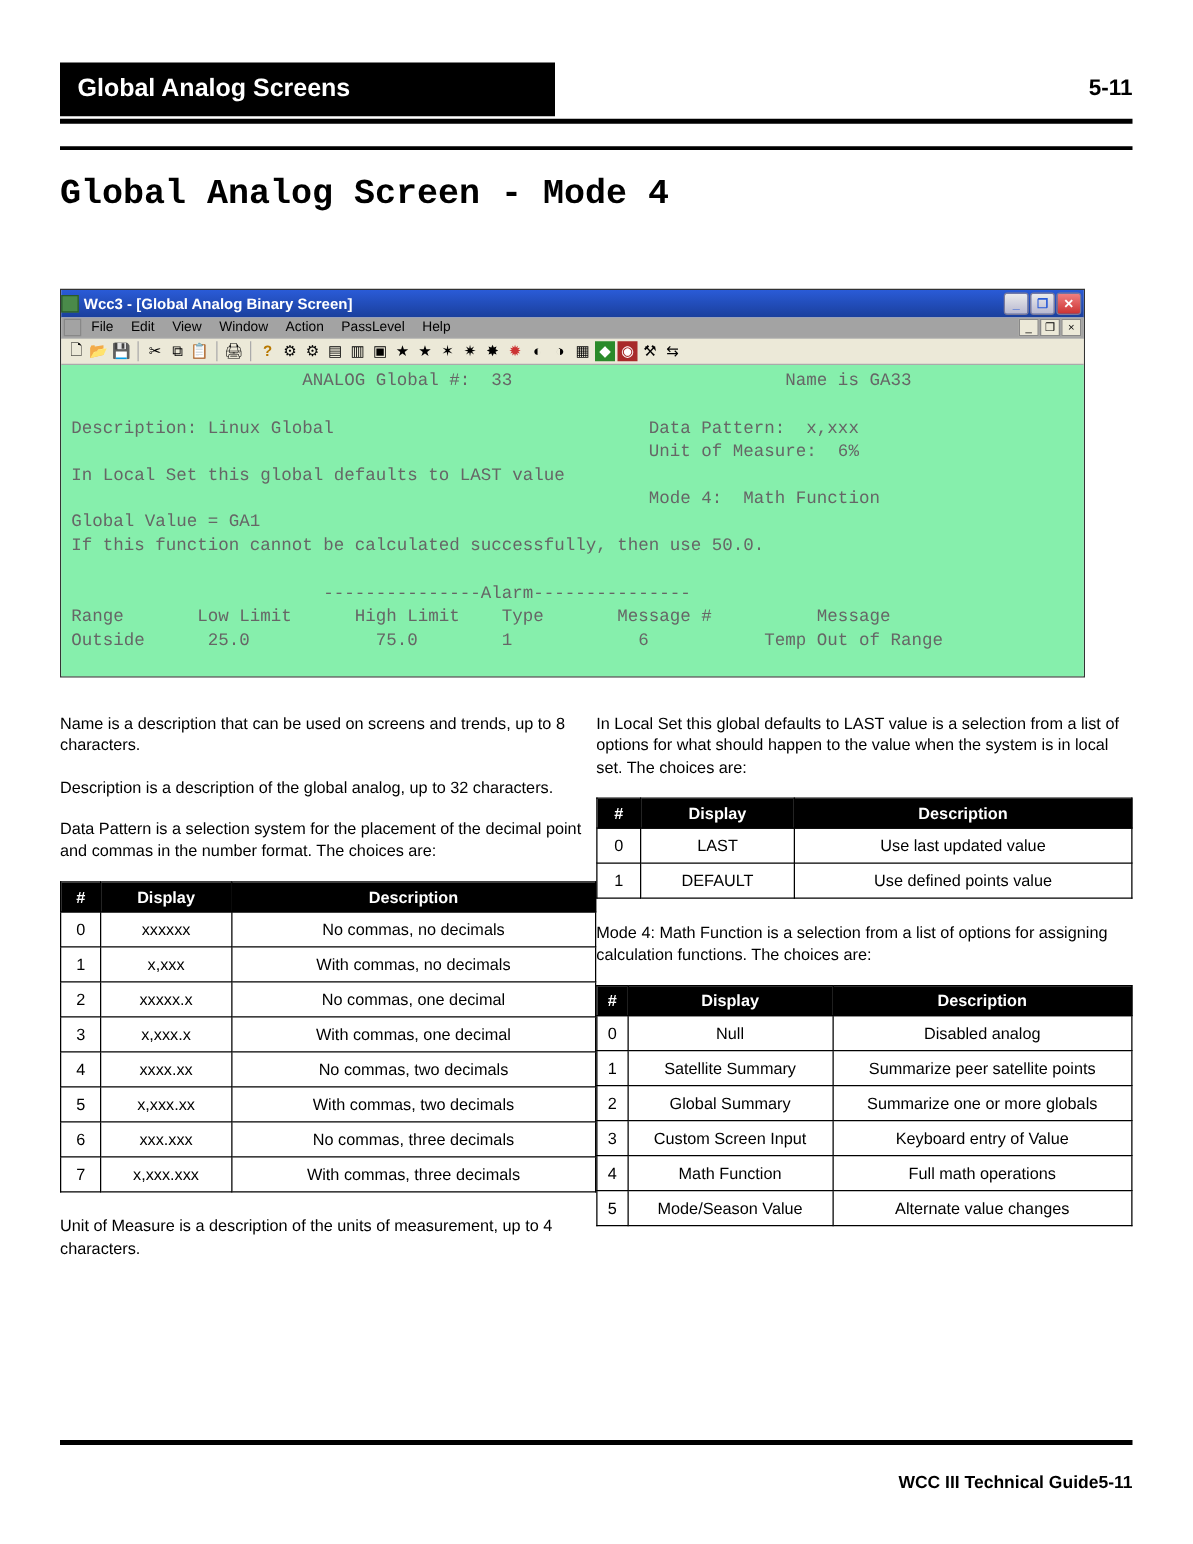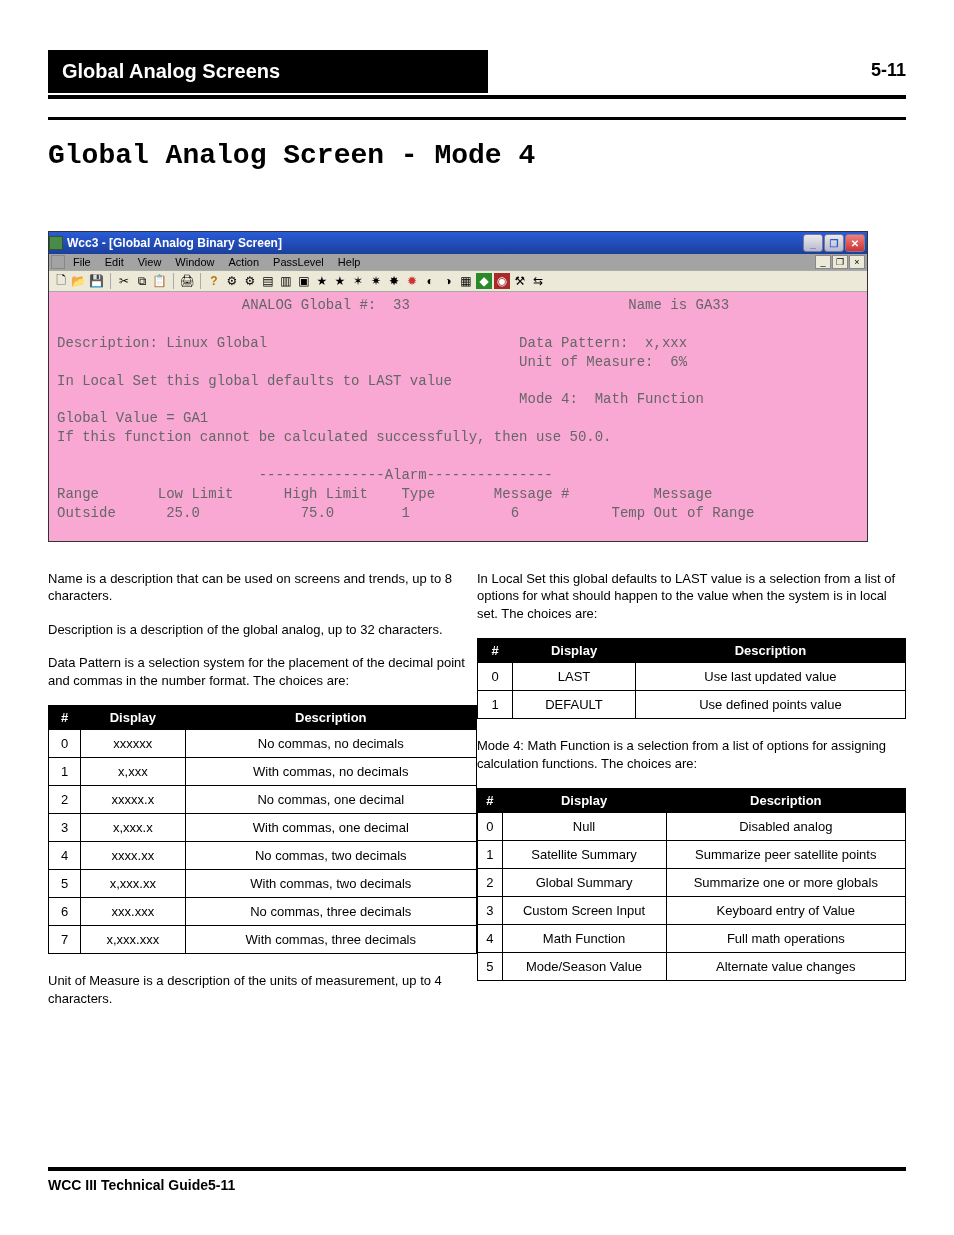--- a/index.html
+++ b/index.html
@@ -12,21 +12,21 @@
     }
     .page { padding: 50px 48px; }
     .header-area { position: relative; margin-bottom: 60px; }
     .black-bar {
       background: #000000;
       color: #ffffff;
       padding: 10px 14px;
       font-weight: bold;
       font-size: 20px;
       display: inline-block;
-      width: 440px;
+      width: 396px;
     }
     .hr-thick { border: none; border-top: 4px solid #000; margin-top: 2px; }
     .page-num-top {
       position: absolute;
       right: 0;
       top: 10px;
       font-weight: bold;
       font-size: 18px;
     }
     .hr-med { border: none; border-top: 3px solid #000; margin-top: 18px; }
@@ -86,21 +86,21 @@
       padding: 2px 4px;
       gap: 2px;
     }
     .ticon {
       width: 16px; height: 16px;
       display: inline-flex; align-items: center; justify-content: center;
       font-size: 12px;
     }
     .tsep { width: 1px; height: 16px; background: #aaa; margin: 0 3px; }
     .client {
-      background: #f9a8d4;
+      background: #86efac;
       font-family: "Courier New", monospace;
       font-size: 14px;
       color: #666666;
       padding: 4px 8px 18px;
       line-height: 1.35;
       white-space: pre;
     }
     
     .columns { display: flex; }
     .col { flex: 1; font-size: 13px; }
@@ -126,23 +126,23 @@
     }
     table.data td.left { text-align: center; }
     
     .footer-bar {
       position: absolute;
       left: 48px; right: 48px;
       bottom: 42px;
     }
     .footer-bar hr { border: none; border-top: 4px solid #000; }
     .footer-row {
-      display: flex; justify-content: flex-start;
+      display: flex; justify-content: flex-end;
       font-size: 14px; font-weight: bold;
-      padding-top: 6px;
+      padding-top: 21px;
     }
   </style>
 </head>
 <body>
 
 <div class="page">
   <div class="header-area">
     <div class="black-bar">Global Analog Screens</div>
     <div class="page-num-top">5-11</div>
     <hr class="hr-thick">

